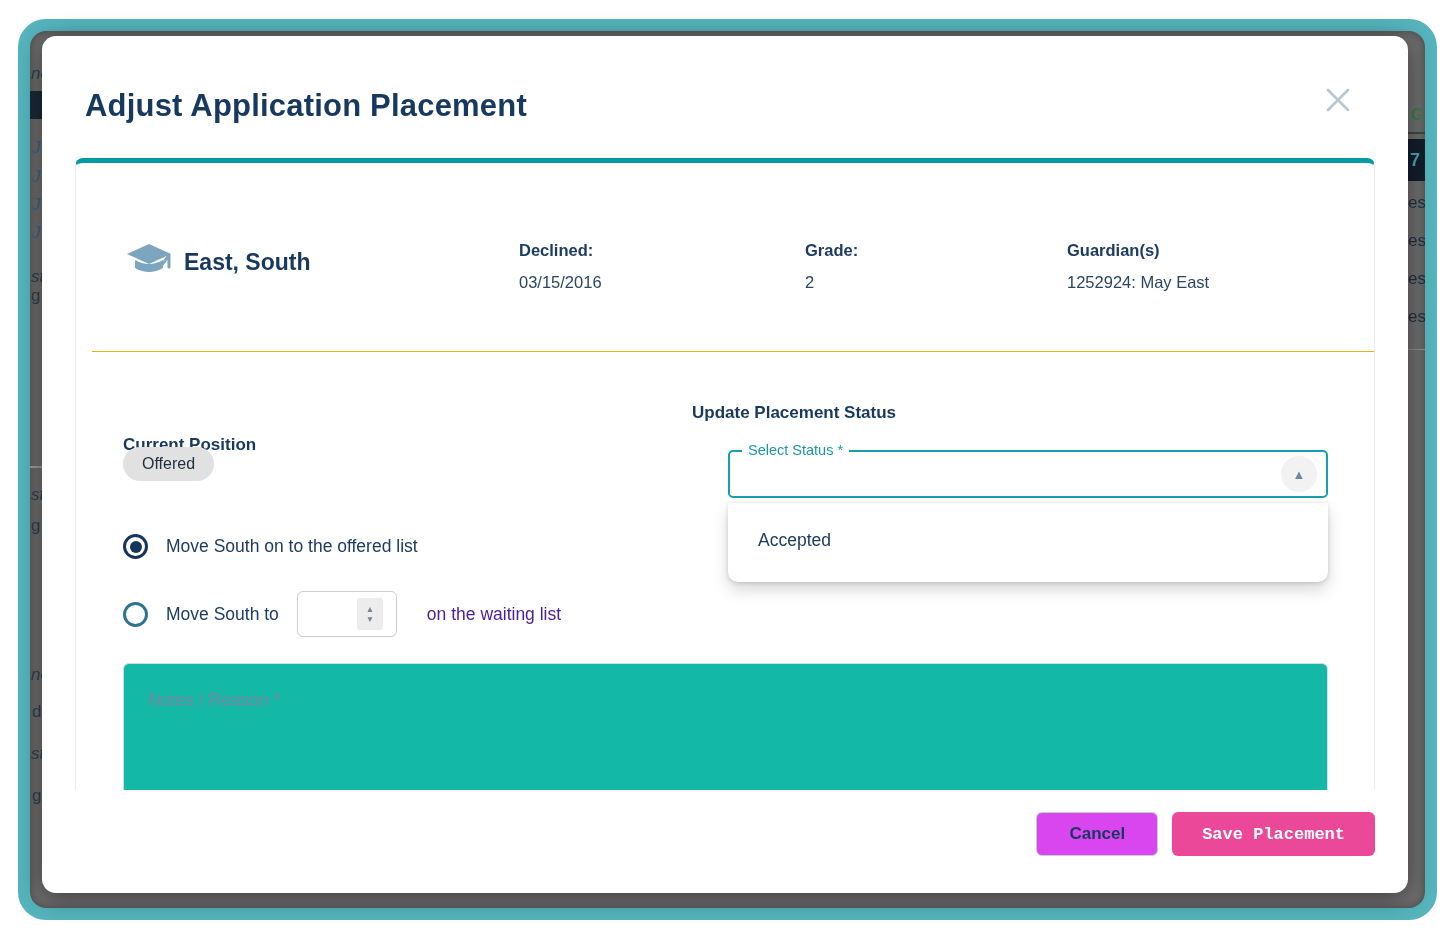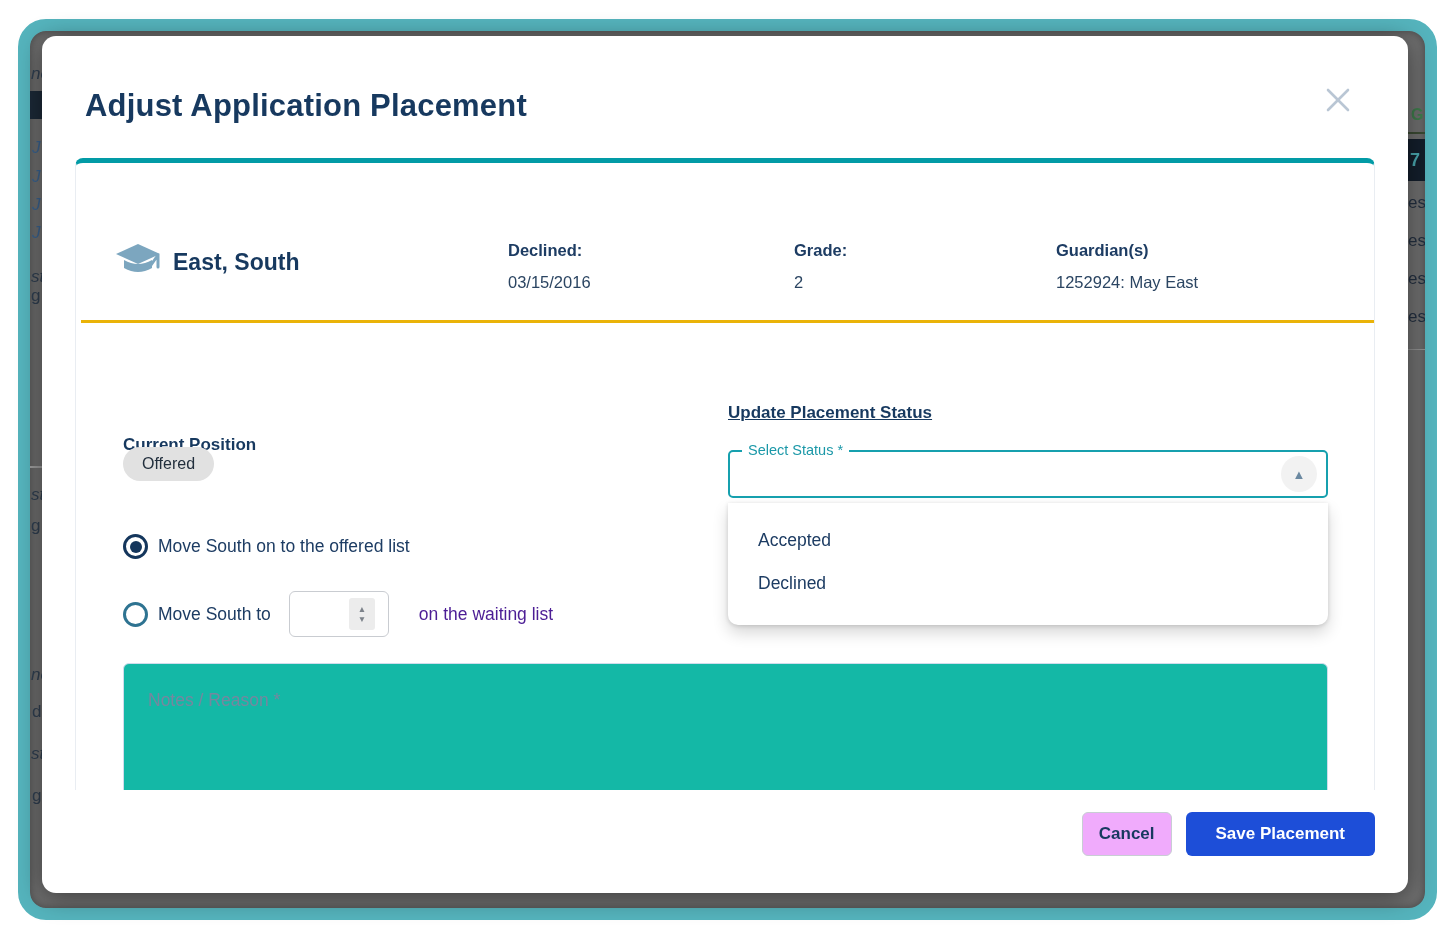--- a/index.html
+++ b/index.html
@@ -26,22 +26,22 @@
     background:#ffffff; border-radius:14px; box-shadow:0 4px 26px rgba(0,0,0,.45); z-index:10; }
   .modal-title { position:absolute; left:43px; top:52px; font-size:31px; font-weight:bold;
     color:#17395f; letter-spacing:.2px; }
   .close-x { position:absolute; right:56px; top:50px; width:28px; height:28px; cursor:pointer; }
 
   
   .card { position:absolute; left:33px; top:122px; width:1300px; height:632px;
     border:1px solid #e9edf2; border-top:5px solid #029ba6; border-bottom:none;
     border-radius:8px 8px 0 0; background:#fff; overflow:hidden; }
 
-  .student-row { position:absolute; left:5px; top:0; width:100%; height:160px;
-    border-bottom:3px solid #eab308; }
+  .student-row { position:absolute; left:16px; top:0; width:100%; height:189px;
+    border-bottom:1px solid #eab308; }
   .cap-icon { position:absolute; left:34px; top:80px; }
   .student-name { position:absolute; left:92px; top:86px; font-size:23px; font-weight:bold; color:#17395f; }
   .info-col { position:absolute; top:78px; }
   .info-label { font-size:16.5px; font-weight:bold; color:#1d3c63; margin-bottom:13px; }
   .info-value { font-size:16.5px; color:#2b4562; }
   .col-birth { left:427px; } .col-grade { left:713px; } .col-guard { left:975px; }
 
   .section-heading { position:absolute; font-size:17px; font-weight:bold; color:#17395f; }
   .badge { position:absolute; left:47px; top:284px; background:#e1e1e1; color:#222f3d;
     font-size:16px; padding:8px 19px; border-radius:17px; }
@@ -63,21 +63,21 @@
 
   
   .radio-row { position:absolute; left:47px; display:flex; align-items:center; }
   .radio-row.r1 { top:371px; }
   .radio-row.r2 { top:428px; height:46px; }
   .radio { width:25px; height:25px; border-radius:50%; flex:0 0 auto; }
   .radio.sel { border:3px solid #14365c; position:relative; }
   .radio.sel::after { content:""; position:absolute; left:3.5px; top:3.5px; width:12px; height:12px;
     border-radius:50%; background:#14365c; }
   .radio.unsel { border:3px solid #2e7391; }
-  .radio-label { font-size:17.5px; color:#1d3c63; margin-left:10px; }
+  .radio-label { font-size:17.5px; color:#1d3c63; margin-left:18px; }
   .stepper { width:100px; height:46px; border:1.5px solid #c9ccd1; border-radius:6px; background:#fff;
     margin-left:18px; position:relative; display:flex; align-items:center; }
   .stepper input { border:none; outline:none; width:48px; height:100%; padding-left:10px;
     font-size:16px; background:transparent; }
   .step-arrows { position:absolute; right:13px; top:6px; width:26px; height:32px; background:#ececec;
     border-radius:3px; display:flex; flex-direction:column; align-items:center; justify-content:center;
     gap:1px; cursor:pointer; }
   .step-arrows span { font-size:8.5px; color:#7c828a; line-height:1; }
   .radio-suffix { font-size:17.5px; color:#4c1d95; margin-left:30px; }
 
@@ -85,22 +85,22 @@
   .notes { position:absolute; left:47px; top:500px; width:1205px; height:170px;
     border:1.5px solid #cfdcec; border-radius:6px; padding:26px 24px; font-size:17.5px;
     color:#1d3c63; resize:none; outline:none; background:#14b8a6;
     font-family:"Liberation Sans","DejaVu Sans",sans-serif; }
   .notes::placeholder { color:#76879f; opacity:1; }
 
   
   .footer { position:absolute; right:33px; top:776px; display:flex; gap:14px; }
   .btn { height:44px; border-radius:6px; font-size:17px; font-weight:bold; cursor:pointer;
     font-family:"Liberation Sans","DejaVu Sans",sans-serif; }
-  .btn-cancel { background:#f0abfc; border:1px solid #c8cdd4; color:#17395f; padding:0 16px; }
-  .btn-save { background:#1d4ed8; border:none; color:#ffffff; padding:0 30px; }
+  .btn-cancel { background:#d946ef; border:1px solid #c8cdd4; color:#17395f; padding:0 32px; }
+  .btn-save { background:#ec4899; border:none; color:#ffffff; padding:0 30px;font-family:Liberation Mono, monospace; }
 </style>
 </head>
 <body>
 
 <div class="viewport">
 
   <div class="frame">
 
     <div class="frag it" style="left:1px; top:34px;">ne</div>
     <div class="bgblock" style="left:0; top:60px; width:13px; height:28px;"></div>
@@ -157,32 +157,31 @@
         </div>
         <div class="info-col col-guard">
           <div class="info-label">Guardian(s)</div>
           <div class="info-value">1252924: May East</div>
         </div>
       </div>
 
       <div class="section-heading" style="left:47px; top:240px;margin-top:32px;">Current Position</div>
       <div class="badge">Offered</div>
 
-      <div class="section-heading" style="left:652px; top:240px;text-decoration:underline;">Update Placement Status</div>
+      <div class="section-heading" style="left:616px; top:240px;">Update Placement Status</div>
 
       <div class="select-box">
         <div class="select-label">Select Status *</div>
         <div class="select-arrow-btn">
           <span>▲</span>
         </div>
       </div>
 
       <div class="dropdown">
         <div class="dd-option">Accepted</div>
-        <div class="dd-option">Declined</div>
       </div>
 
       <div class="radio-row r1">
         <div class="radio sel"></div>
         <div class="radio-label">Move South on to the offered list</div>
       </div>
 
       <div class="radio-row r2">
         <div class="radio unsel"></div>
         <div class="radio-label">Move South to</div>

